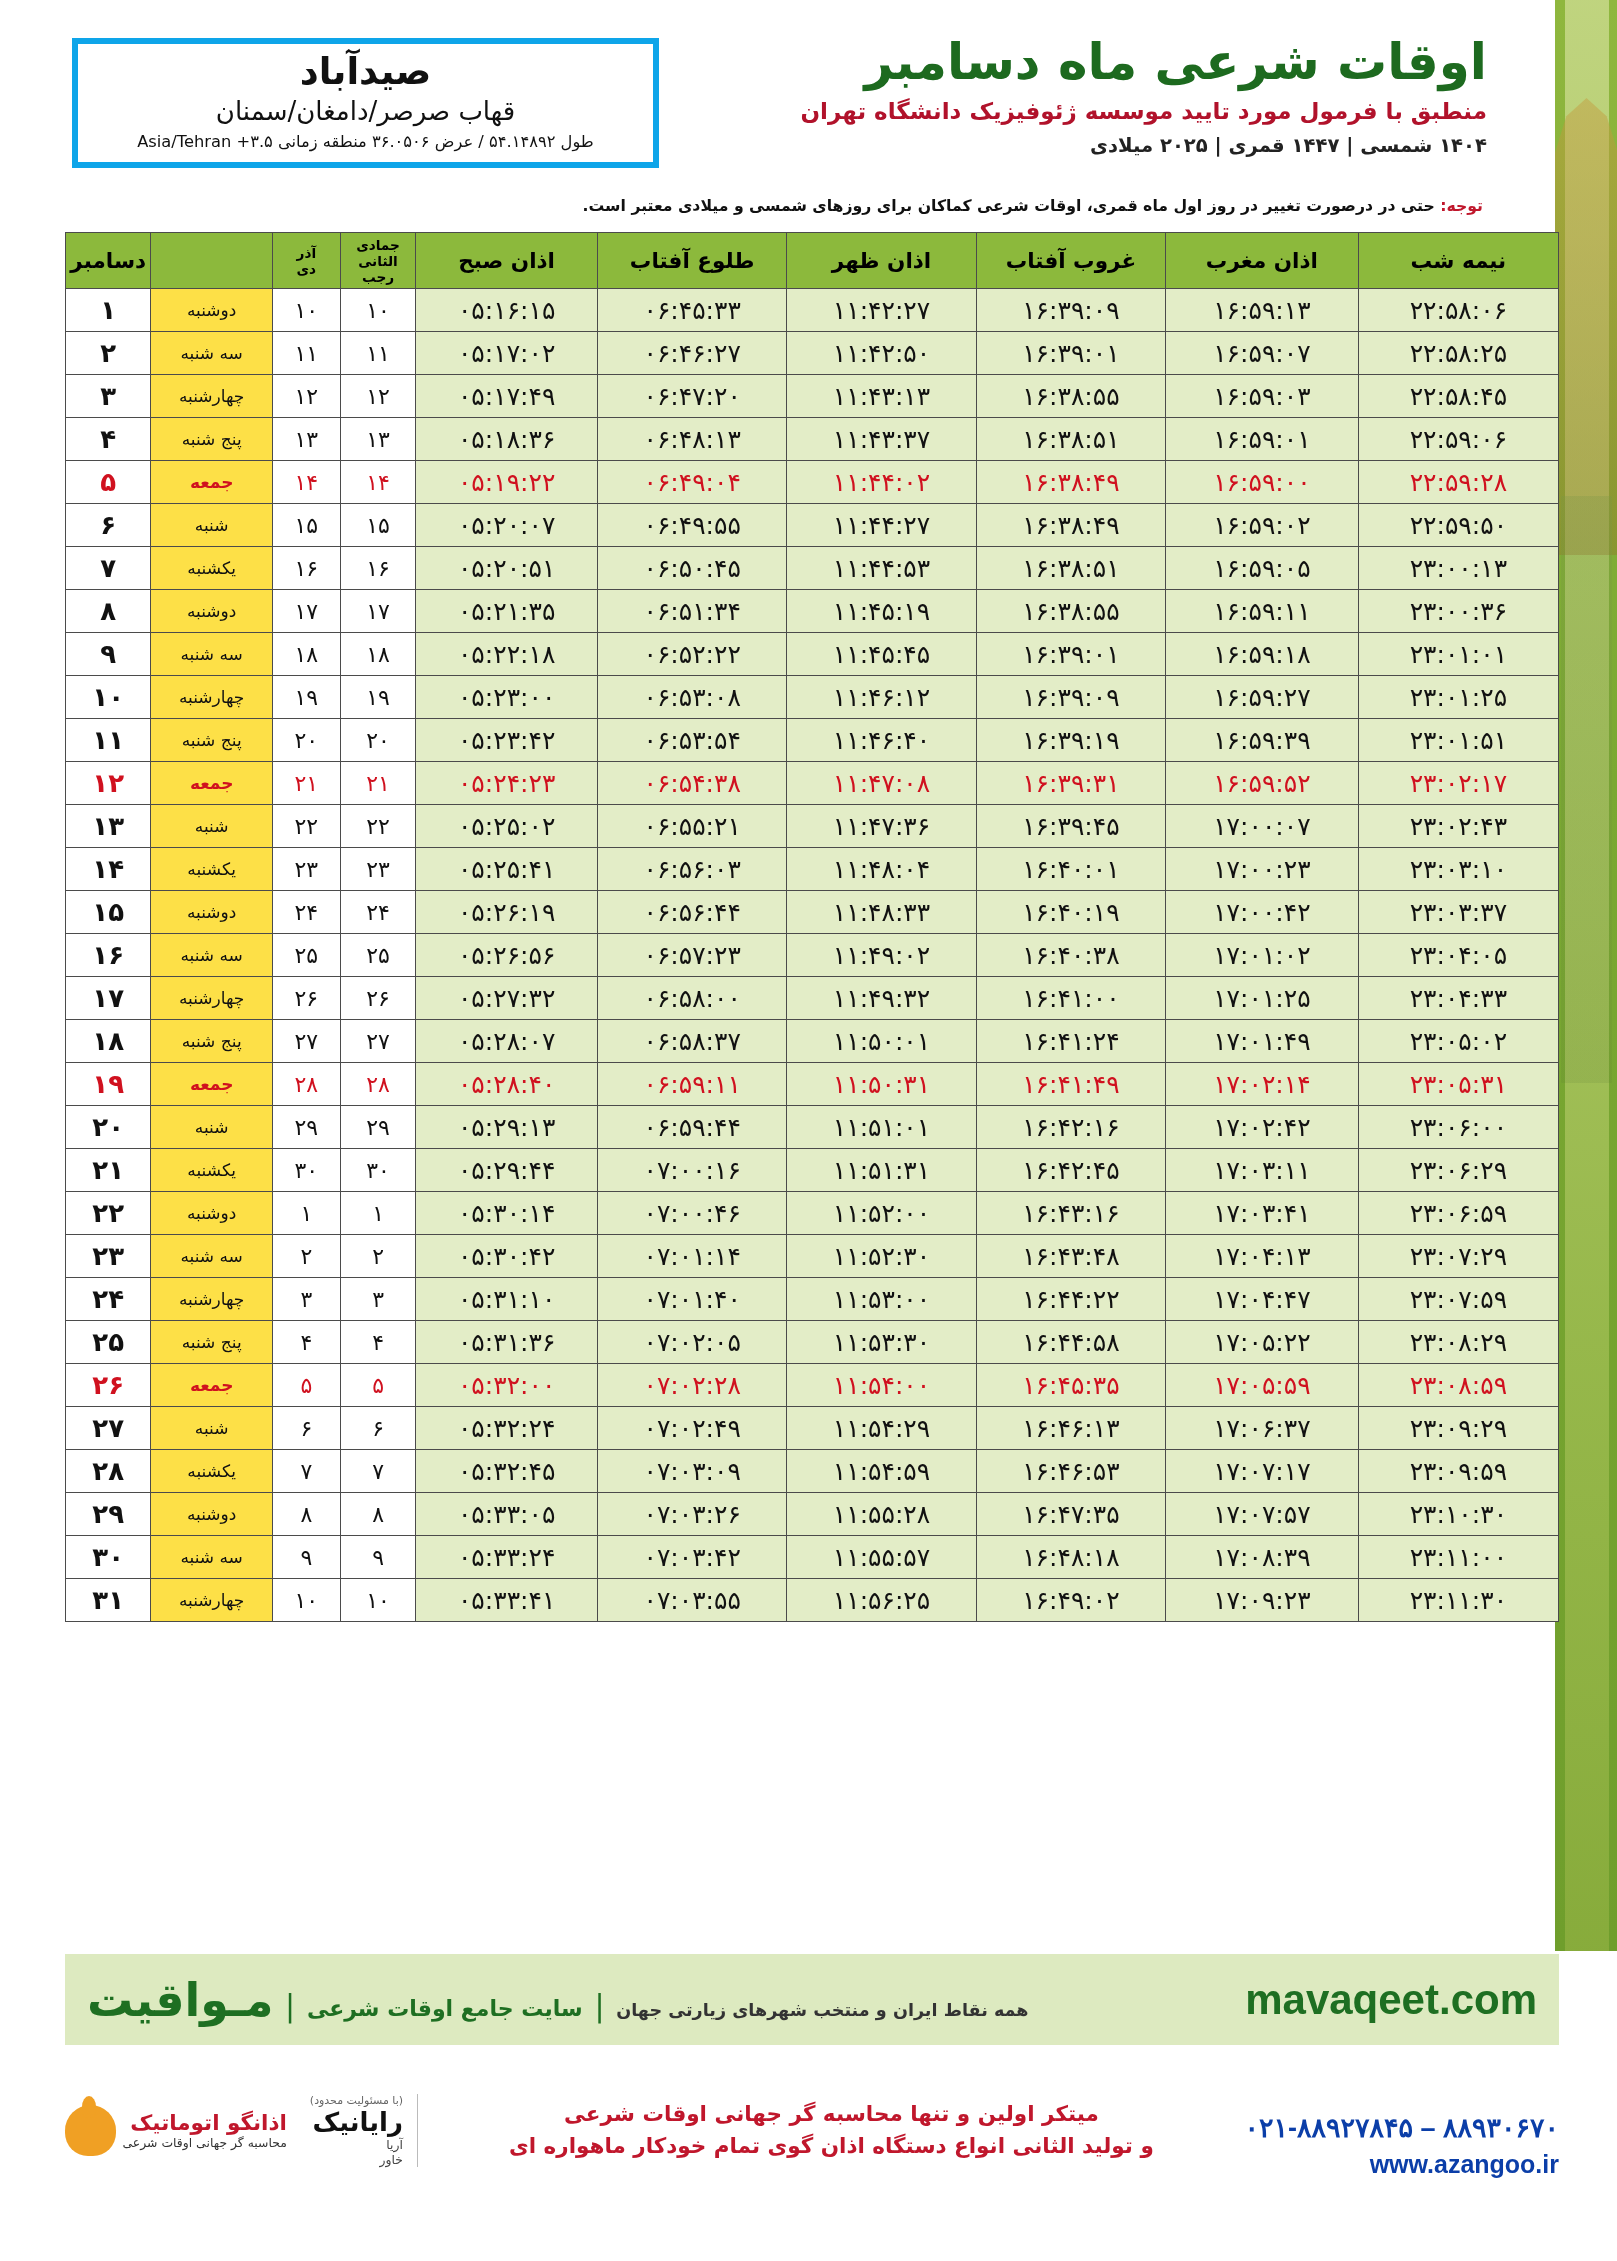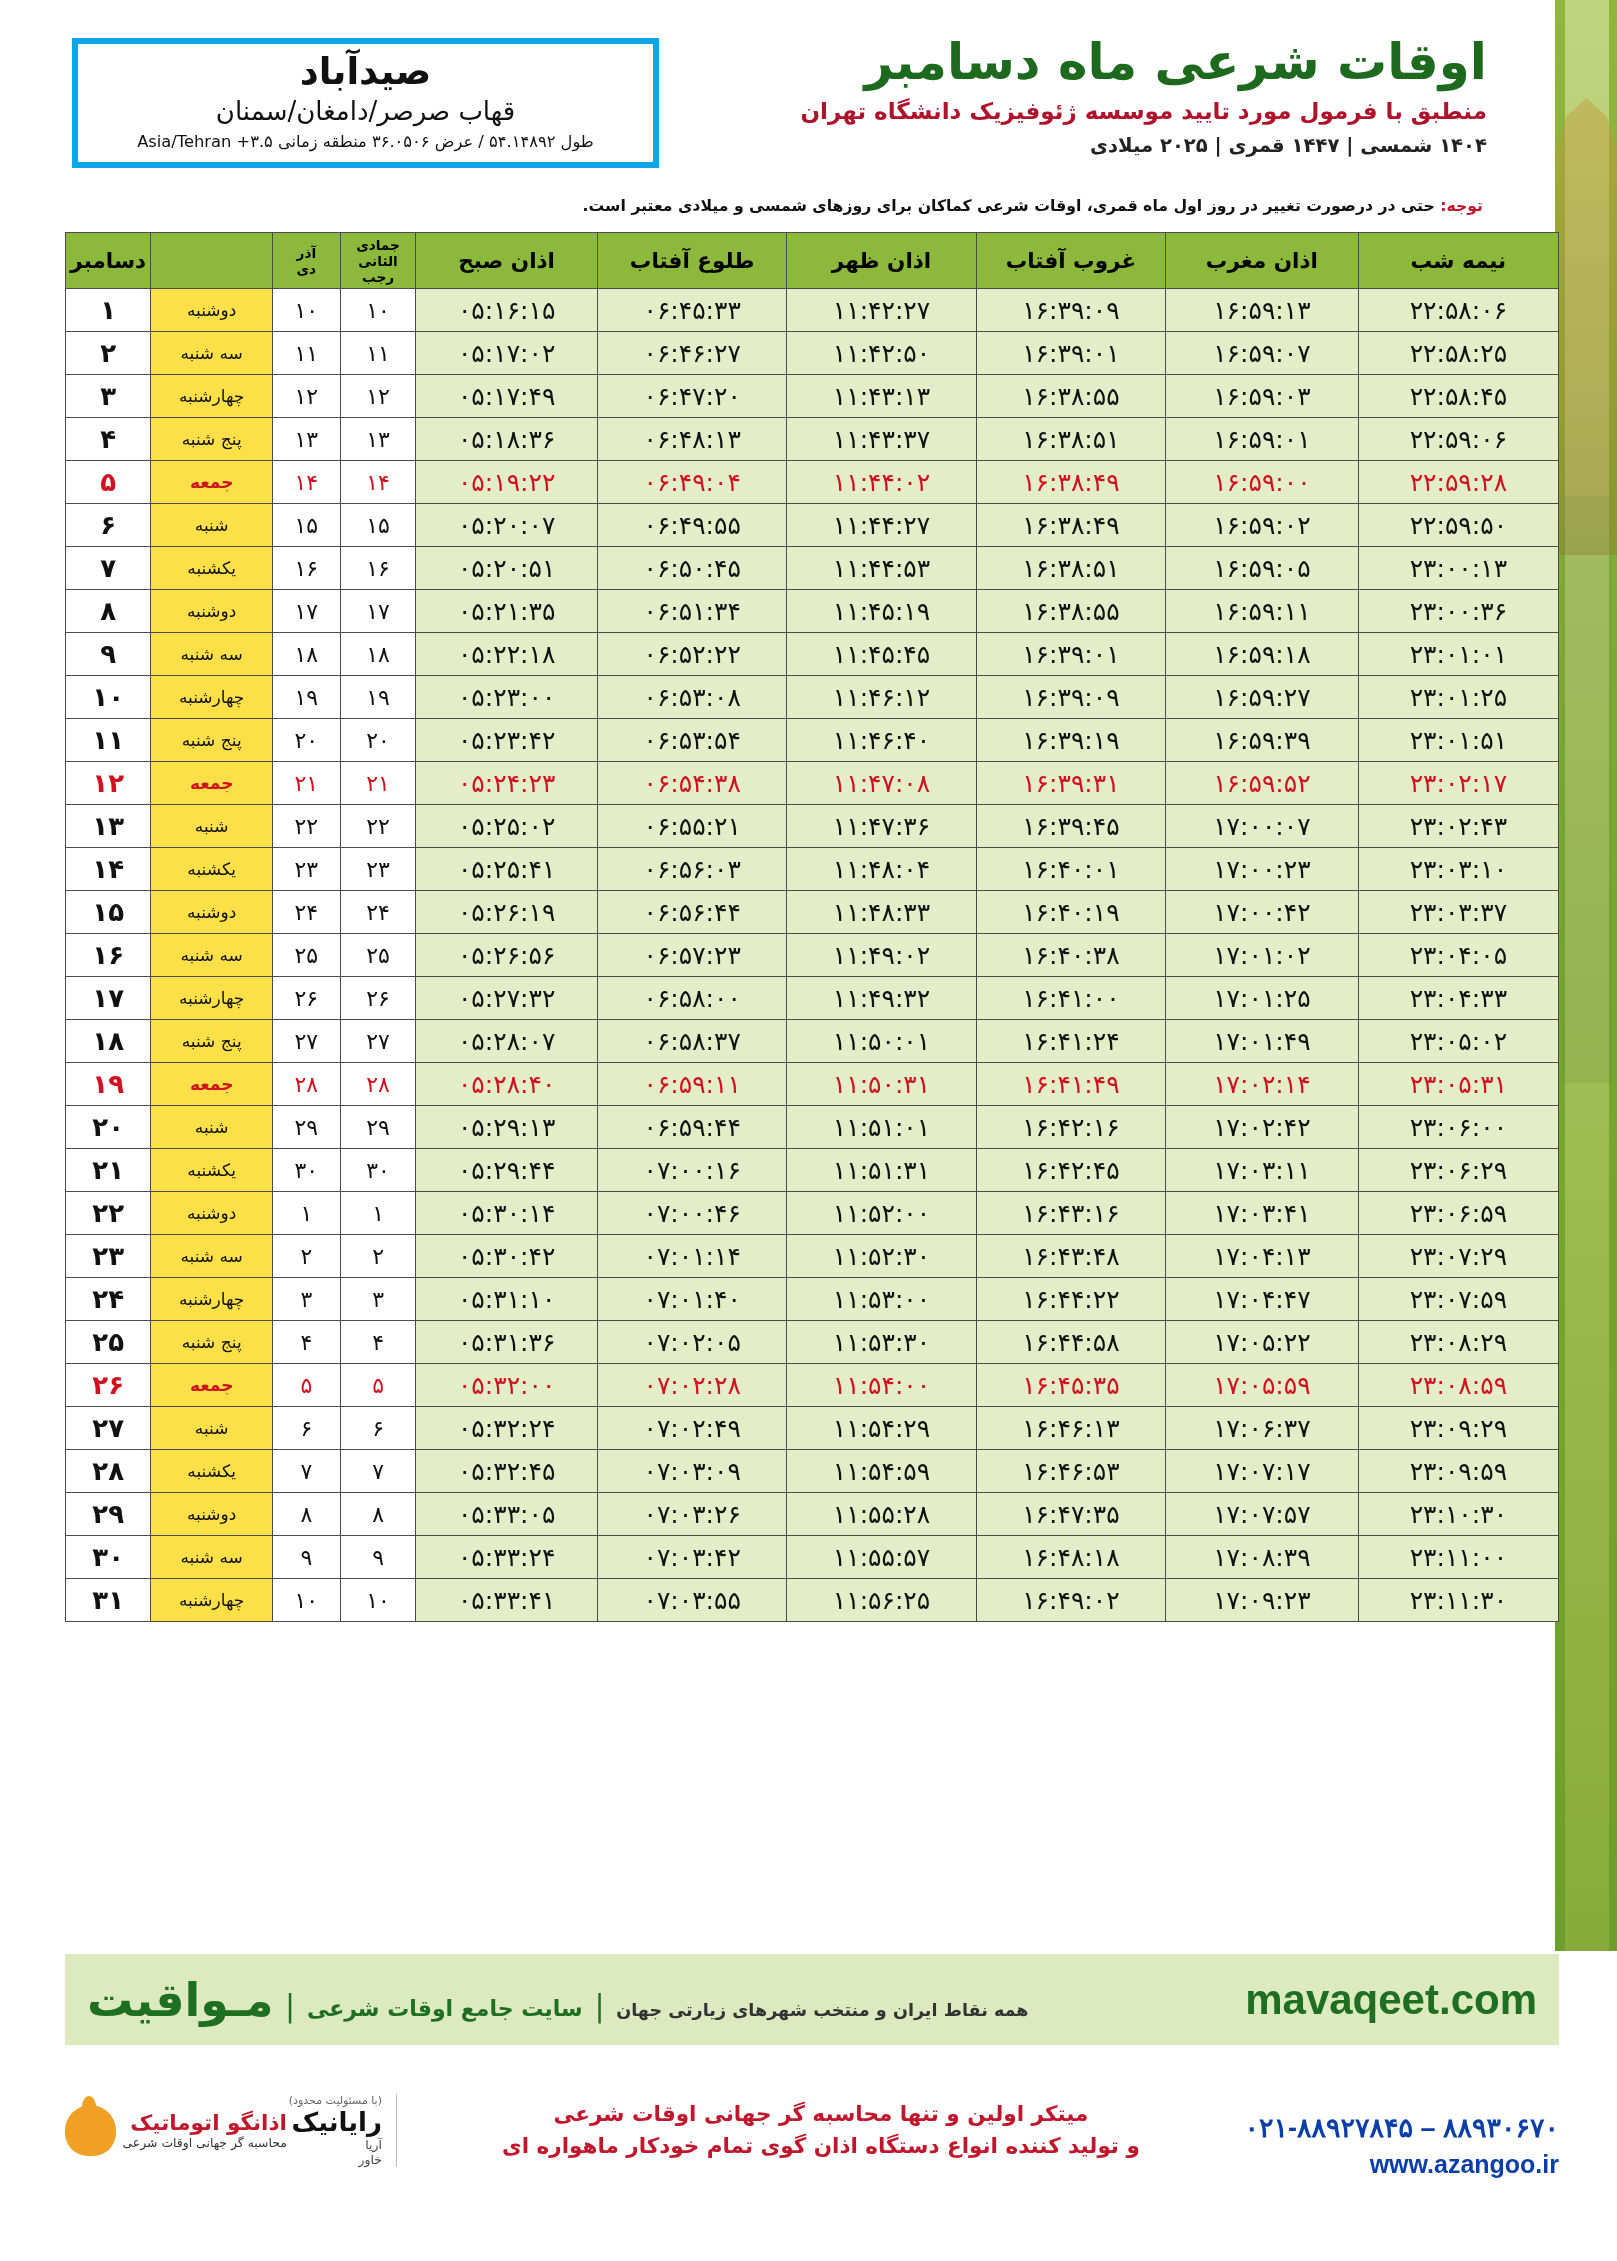--- a/index.html
+++ b/index.html
@@ -108,21 +108,21 @@
   .site-url{ font-size:42px; font-weight:bold; color:#1e6f22; font-family:"Liberation Sans", sans-serif;}
   .footer-bottom{
     position:absolute; left:65px; top:2055px; width:1494px; height:150px; z-index:4;
     display:flex; align-items:center; justify-content:space-between;
   }
   .fb-left{ text-align:right; direction:ltr;margin-top:31px; }
   .fb-phone{ font-size:27px; font-weight:bold; color:#0b3ea8; font-family:"Liberation Sans", sans-serif;}
   .fb-site{ font-size:25px; font-weight:bold; color:#0b3ea8; font-family:"Liberation Sans", sans-serif; margin-top:6.5px;}
   .fb-mid{ text-align:center; direction:rtl; }
   .fb-mid div{ font-size:21.5px; font-weight:bold; color:#c0172c; line-height:1.5;}
-  .fb-right{ display:flex; align-items:center; gap:2px; direction:rtl;}
+  .fb-right{ display:flex; align-items:center; gap:23px; direction:rtl;}
   .logo-azan{
     display:flex; align-items:center; gap:6.5px;
   }
   .logo-azan .flame{
     width:51px; height:51px; background:#f0a024; border-radius:50% 50% 45% 45%;
     position:relative;
   }
   .logo-azan .flame:after{
     content:""; position:absolute; left:17px; top:-9px; width:14.4px; height:22px;
     background:#f0a024; border-radius:50% 50% 40% 40%;
@@ -585,21 +585,21 @@
   </div>
 </div>
 
 <div class="footer-bottom">
   <div class="fb-left">
     <div class="fb-phone">۰۲۱-۸۸۹۲۷۸۴۵ – ۸۸۹۳۰۶۷۰</div>
     <div class="fb-site">www.azangoo.ir</div>
   </div>
   <div class="fb-mid">
     <div>میتکر اولین و تنها محاسبه گر جهانی اوقات شرعی</div>
-    <div>و تولید کننده انواع دستگاه اذان گوی تمام خودکار ماهواره ای</div>
+    <div>و تولید الثانی انواع دستگاه اذان گوی تمام خودکار ماهواره ای</div>
   </div>
   <div class="fb-right">
     <div class="logo-ray">
       <div class="r3">(با مسئولیت محدود)</div>
       <div class="r1">رایانیک</div>
       <div class="r2">آریا</div>
       <div class="r2">خاور</div>
     </div>
     <div class="logo-azan">
       <div class="txt">

